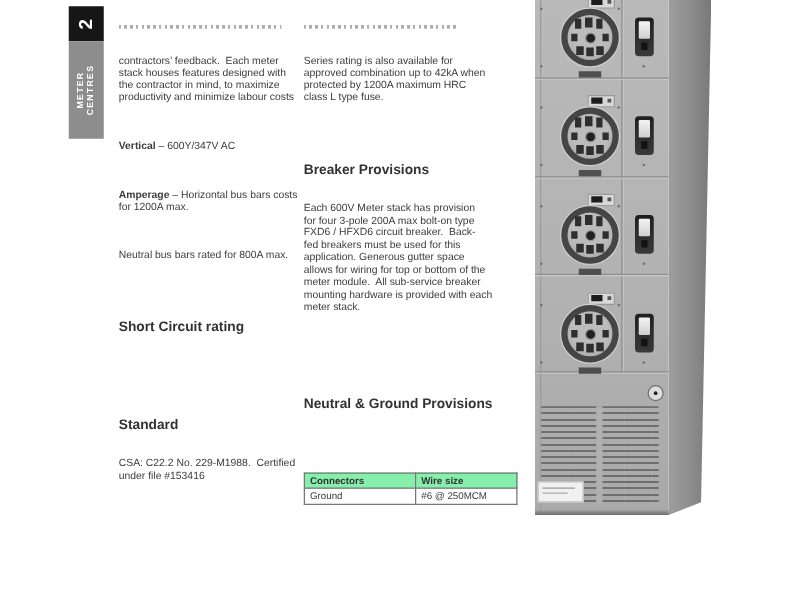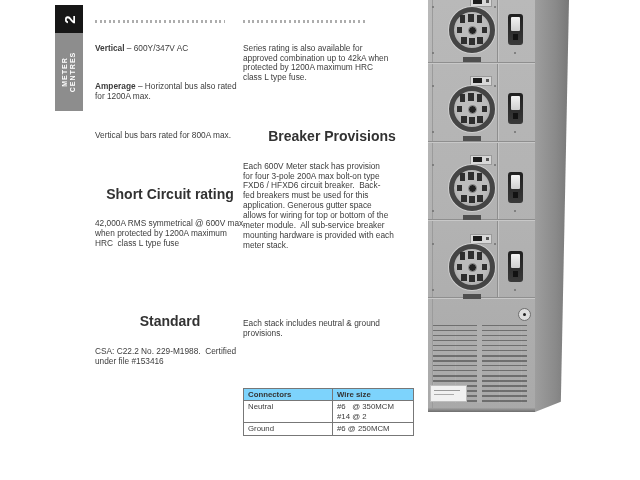--- a/index.html
+++ b/index.html
@@ -13,32 +13,32 @@
   .tab-grey{position:absolute;left:55px;top:33px;width:28px;height:78px;background:#8d8d8d;
             display:flex;align-items:center;justify-content:center;}
   .tab-grey span{transform:rotate(-90deg);color:#fff;font-size:7px;font-weight:bold;
                  letter-spacing:1px;line-height:8px;white-space:pre;text-align:center;}
 
   
   .col{position:absolute;top:0;font-size:8.3px;line-height:9.9px;white-space:pre;}
   #left-col{left:95px;width:150px;}
   #mid-col{left:243px;width:178px;}
   .blk{margin:0 0 9px 0;}
-  .blk h4{font-size:14px;line-height:9.9px;margin:0;color:#323232;text-align:center;}
+  .blk h4{font-size:11px;line-height:9.9px;margin:0;color:#323232;}
   .blk p{margin:0;}
   .clip-line{height:3px;overflow:hidden;margin:0 0 1px 0;opacity:.55;
              background:repeating-linear-gradient(90deg,#6a6a6a 0 2px,transparent 2px 4.6px);}
   .clip-left{width:130px;}
   .clip-mid{width:122px;}
 
   
   table.wire{border-collapse:collapse;margin:0 0 7px 0;font-size:7.8px;line-height:9.5px;}
   table.wire th,table.wire td{border:1px solid #777;padding:1px 4px;text-align:left;
                               white-space:pre;vertical-align:top;}
-  table.wire th{background:#7dd3fc;font-weight:bold;color:#333;}
+  table.wire th{background:#86efac;font-weight:bold;color:#333;}
   table.wire .c1{width:80px;}
   table.wire .c2{width:72px;}
 
   
   #photo{position:absolute;left:428px;top:0;width:142px;height:414px;}
   .front{position:absolute;left:0;top:0;width:107px;height:412px;
          background:linear-gradient(180deg,#b9b9b9 0%,#b2b2b2 55%,#a9a9a9 100%);}
   .side{position:absolute;left:107px;top:0;width:34px;height:412px;
         background:linear-gradient(90deg,#9e9e9e,#8a8a8a 60%,#787878);
         clip-path:polygon(0 0,100% 0,76% 97.5%,0 100%);}
@@ -88,29 +88,30 @@
 <div class="tab-black">
   <span>2</span>
 </div>
 <div class="tab-grey">
   <span>METER
 CENTRES</span>
 </div>
 
 <div id="left-col" class="col">
   <div class="clip-line clip-left"></div>
+  <div class="blk"><p>contractors’ feedback.  Each meter
+stack houses features designed with
+the contractor in mind, to maximize
+productivity and minimize labour costs</p></div>
   <div class="blk"><p><b>Vertical</b><span> – 600Y/347V AC</span></p></div>
-  <div class="blk"><p><b>Amperage</b><span> – Horizontal bus also rated
+  <div class="blk"><p><b>Amperage</b><span> – Horizontal bus bars costs
 for 1200A max.</span></p></div>
-  <div class="blk"><p>Vertical bus bars rated for 800A max.</p></div>
+  <div class="blk"><p>Neutral bus bars rated for 800A max.</p></div>
   <div class="blk">
     <h4>Short Circuit rating</h4>
-    <p>42,000A RMS symmetrical @ 600V max.
-when protected by 1200A maximum
-HRC  class L type fuse</p>
   </div>
   <div class="blk">
     <h4>Standard</h4>
     <p>CSA: C22.2 No. 229-M1988.  Certified
 under file #153416</p>
   </div>
   
   
   
 </div>
@@ -127,37 +128,31 @@
 for four 3-pole 200A max bolt-on type
 FXD6 / HFXD6 circuit breaker.  Back-
 fed breakers must be used for this
 application. Generous gutter space
 allows for wiring for top or bottom of the
 meter module.  All sub-service breaker
 mounting hardware is provided with each
 meter stack.</p>
   </div>
   <div class="blk">
-    <p>Each stack includes neutral &amp; ground
-provisions.</p>
+    <h4>Neutral &amp; Ground Provisions</h4>
   </div>
   <table class="wire">
     <thead>
       <tr>
         <th class="c1">Connectors</th>
         <th class="c2">Wire size</th>
       </tr>
     </thead>
     <tbody>
       <tr>
-        <td>Neutral</td>
-        <td>#6   @ 350MCM
-#14 @ 2</td>
-      </tr>
-      <tr>
         <td>Ground</td>
         <td>#6 @ 250MCM</td>
       </tr>
     </tbody>
   </table>
   
   
 </div>
 
 <div id="photo">

